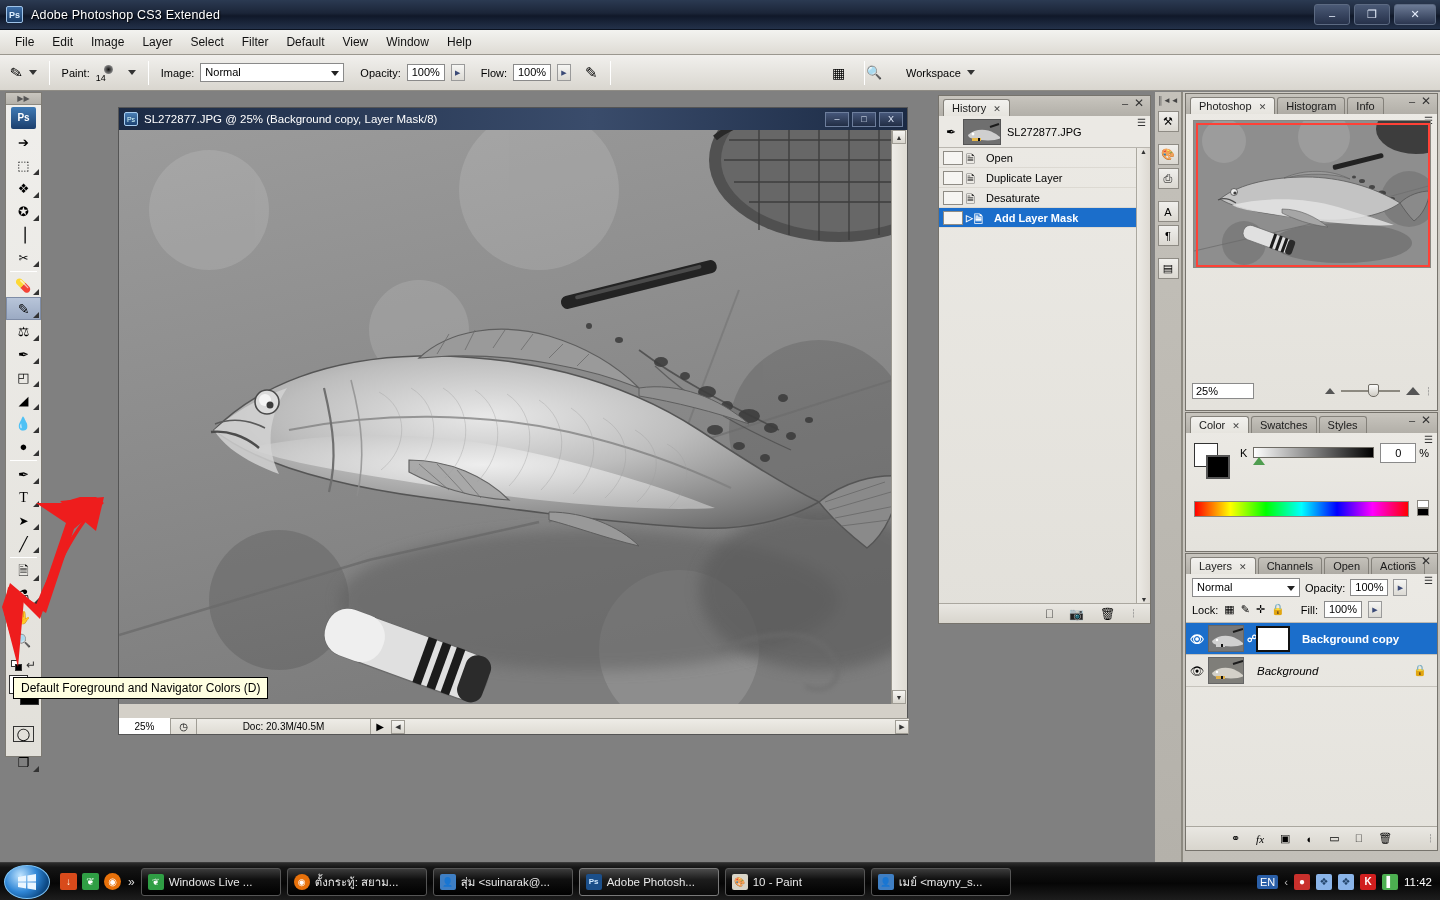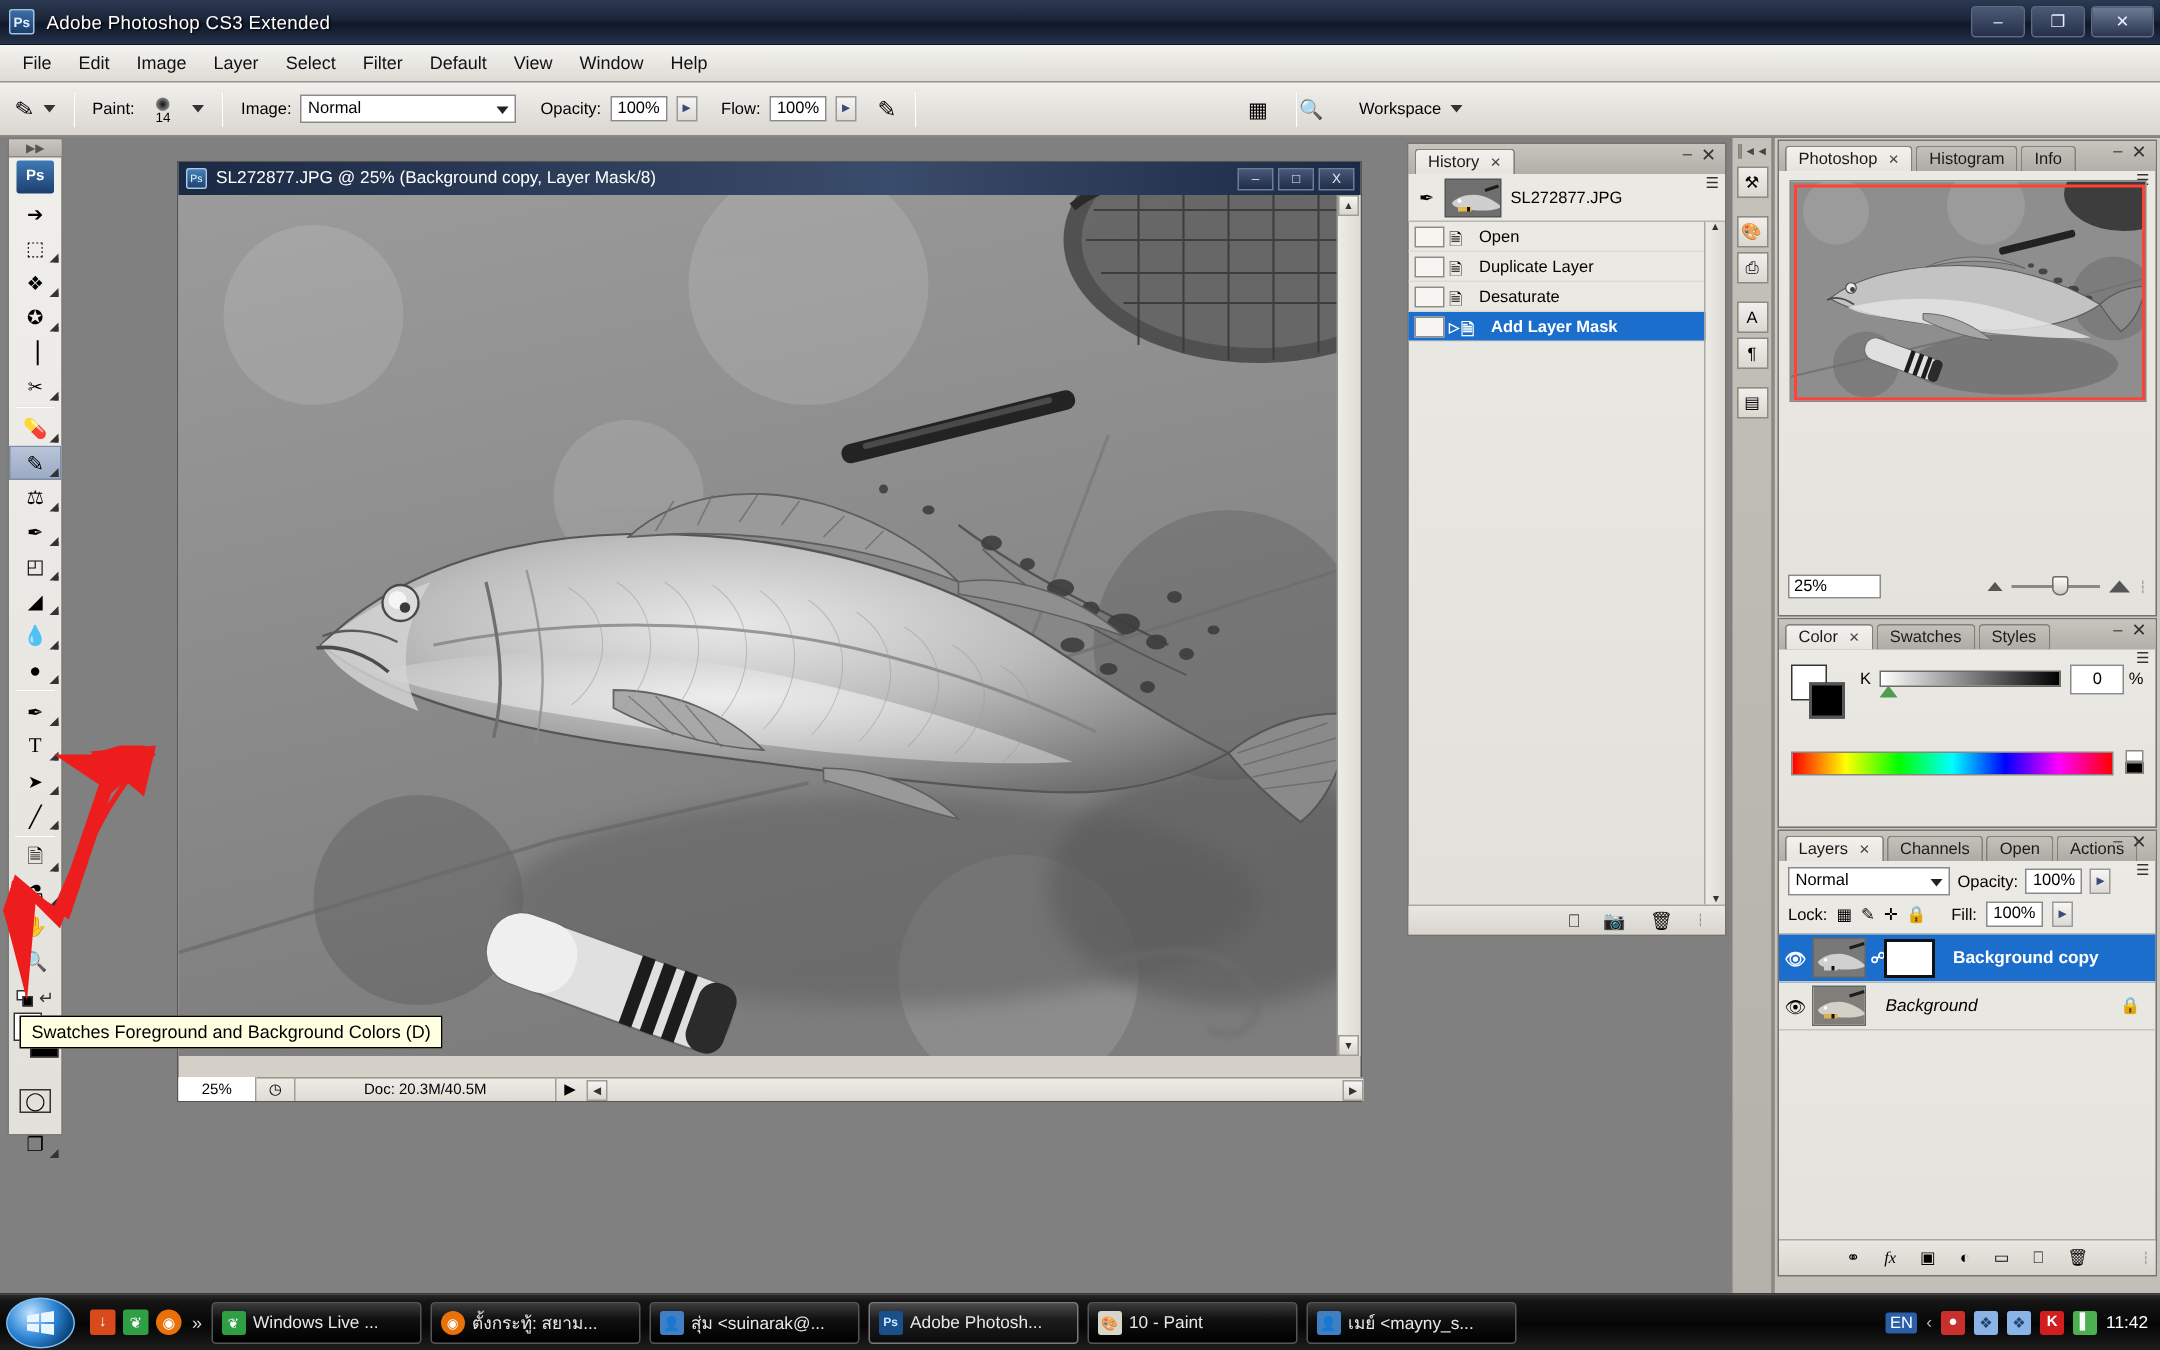--- a/index.html
+++ b/index.html
@@ -221,21 +221,21 @@
   <div class="mi">Help</div>
 </div>
 
 <div id="optbar">
   <div style="display:flex;align-items:center;gap:6px">
     <span style="font-size:15px;transform:rotate(-10deg)">✎</span>
     <span class="dd-ar"></span>
   </div>
   <div class="sep"></div>
   <span class="lbl">Paint:</span>
-  <div style="width:26px;text-align:center;line-height:9px">
+  <div style="width:26px;text-align:left;line-height:9px">
     <div style="width:9px;height:9px;margin:2px auto 0;border-radius:50%;background:radial-gradient(circle,#111,#888 70%,#ddd)"></div>
     <div style="font-size:9px">14</div>
   </div>
   <span class="dd-ar"></span>
   <div class="sep"></div>
   <span class="lbl">Image:</span>
   <div class="combo" style="width:144px">
     <span>Normal</span>
     <span class="ar"></span>
   </div>
@@ -812,21 +812,21 @@
   </div>
 </div>
 
 <svg id="arrow" viewBox="0 0 120 175">
   <path d="M104,8 L74,34 L46,118 L24,104 L18,172 L4,118 L8,92 L38,110 L66,28 L36,8 Z
            M104,8 L96,2 L80,2 L60,8 Z" fill="#ee1d1d"></path>
   <path d="M100,10 C86,24 66,52 50,96 L40,124 L22,106 L18,166 L2,112 L10,88 L36,110 C52,68 76,32 98,6 Z" fill="#ee1d1d"></path>
   <polygon points="104,2 60,6 96,36" fill="#ee1d1d"></polygon>
 </svg>
 
-<div id="tooltip">Swatches Foreground and Background Colors (D)</div>
+<div id="tooltip">Default Foreground and Navigator Colors (D)</div>
 
 <div id="taskbar">
   <div id="startbtn">
     <svg width="22" height="22" viewBox="0 0 22 22">
       <path d="M2,6 L10,4.6 L10,10.4 L2,10.4 Z" fill="#eaf6ff"></path>
       <path d="M11.4,4.4 L20,3 L20,10.4 L11.4,10.4 Z" fill="#eaf6ff"></path>
       <path d="M2,11.6 L10,11.6 L10,17.4 L2,16 Z" fill="#eaf6ff"></path>
       <path d="M11.4,11.6 L20,11.6 L20,19 L11.4,17.6 Z" fill="#eaf6ff"></path>
     </svg>
   </div>

